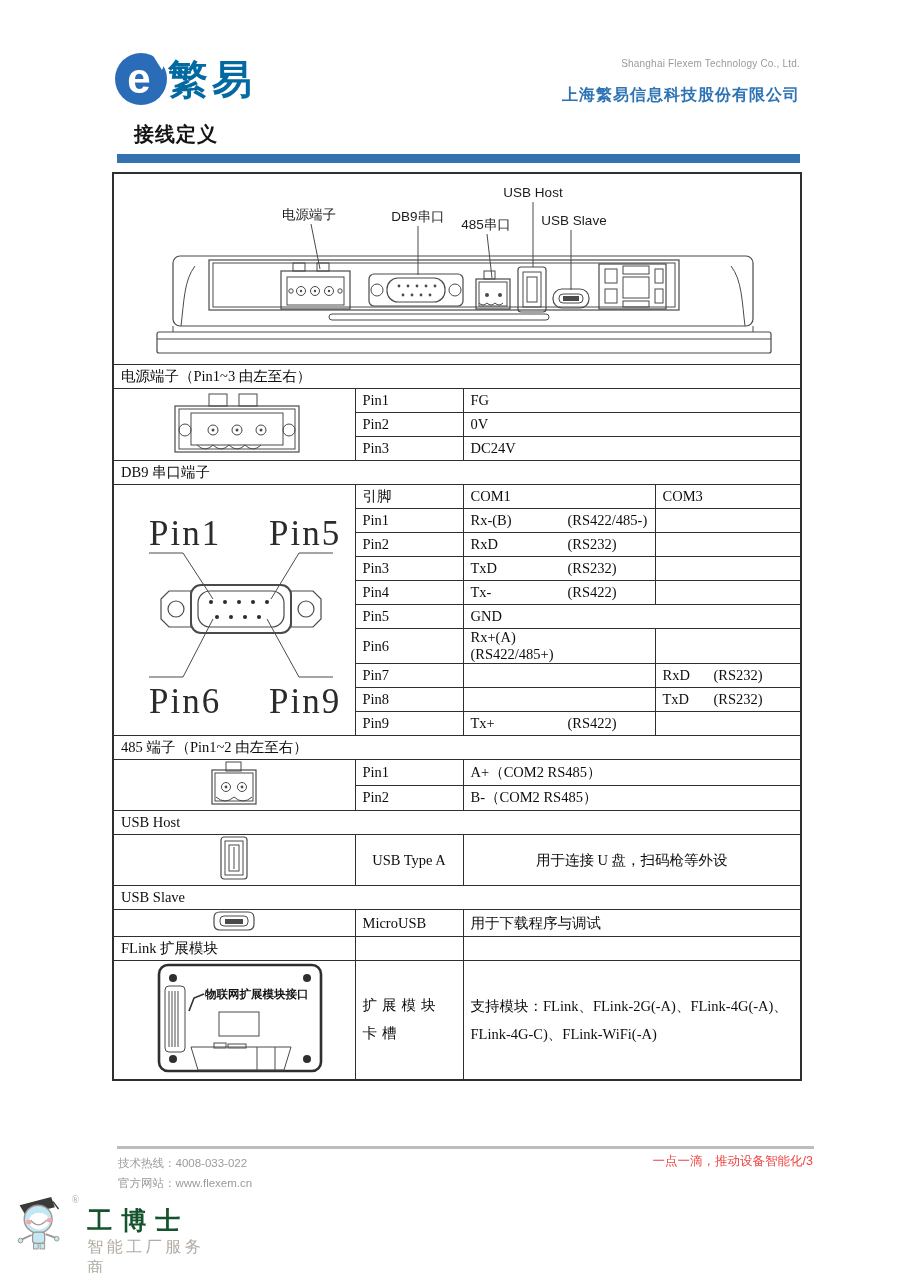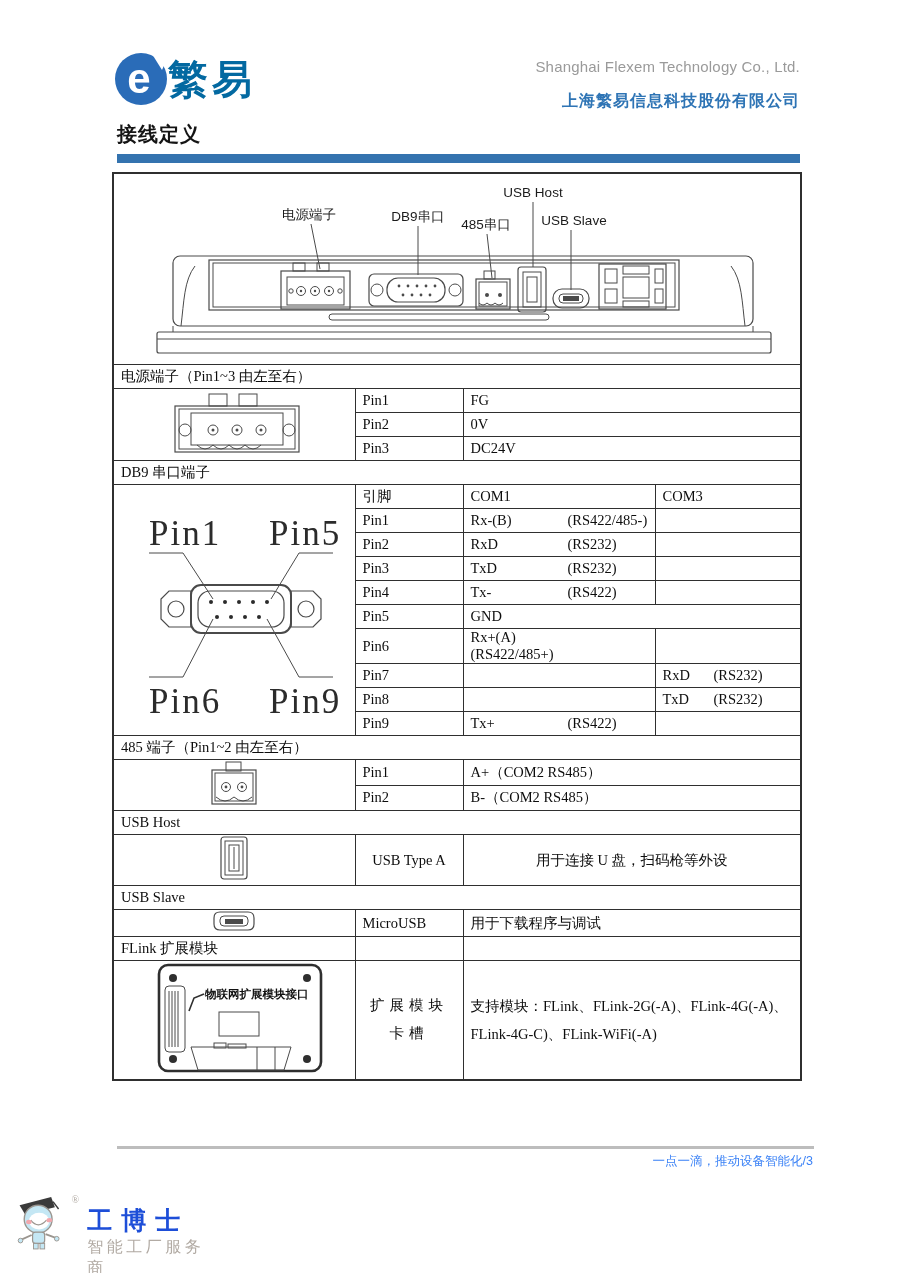--- a/index.html
+++ b/index.html
@@ -8,49 +8,49 @@
     position:relative; width:900px; height:1273px; background:#ffffff;
     font-family:"Liberation Serif", serif; color:#111; overflow:hidden;
   }
   
   .logo { position:absolute; left:114px; top:52px; display:flex; align-items:center; }
   .logo-cn {
     font-family:"Liberation Sans", sans-serif; font-weight:bold;
     font-size:40px; color:#0369a1; letter-spacing:4px; line-height:1;
   }
   .company { position:absolute; right:100px; top:58px; text-align:right; }
-  .company-en { font-family:"Liberation Sans", sans-serif; font-size:15px; color:#9a9a9a; letter-spacing:.2px; }
+  .company-en { font-family:"Liberation Sans", sans-serif; font-size:10px; color:#9a9a9a; letter-spacing:.2px; }
   .company-cn { font-family:"Liberation Sans", sans-serif; font-size:16px; font-weight:bold; color:#2e74b5; margin-top:16px; letter-spacing:1px; }
   
-  .page-title { position:absolute; left:117px; top:121px; font-family:Liberation Sans, sans-serif; font-size:20px; font-weight:bold; color:#141414; letter-spacing:1px;text-align:right; }
+  .page-title { position:absolute; left:134px; top:121px; font-family:Liberation Sans, sans-serif; font-size:20px; font-weight:bold; color:#141414; letter-spacing:1px;text-align:right; }
   .title-bar { position:absolute; left:117px; top:154px; width:683px; height:9px; background:#3473af; }
   
   table.wiring {
     position:absolute; left:112px; top:172px; width:688px;
     border-collapse:collapse; table-layout:fixed;
     font-size:14.5px; color:#0d0d0d; border:2px solid #2f2f2f;
   }
   table.wiring td { border:1px solid #2f2f2f; height:24px; padding:0 7px; vertical-align:middle; overflow:hidden; }
   td.img-cell { text-align:center; padding:0; }
   td.dev-cell { padding:0; height:188px; }
   tr.usb-row td { height:48px;text-align:center; }
   tr.flink-row td { height:116px; }
   .sig  { display:inline-block; min-width:97px; }
   .sig3 { display:inline-block; min-width:51px; }
-  .slot-cell { letter-spacing:5px; line-height:1.9; padding:0 8px;text-align:center; }
+  .slot-cell { letter-spacing:5px; line-height:1.9; padding:0 8px; }
   .desc-cell { line-height:1.95; padding:2px 9px; }
   
   .footer-rule { position:absolute; left:117px; top:1146px; width:697px; height:3px; background:#bdbdbd; }
   .footer-left { position:absolute; left:118px; top:1153px; font-family:"Liberation Sans", sans-serif; font-size:11.5px; color:#9b9b9b; line-height:1.75; }
-  .footer-right { position:absolute; right:87px; top:1153px; font-family:"Liberation Sans", sans-serif; font-size:12.5px; color:#3b82f6; }
+  .footer-right { position:absolute; right:87px; top:1153px; font-family:"Liberation Sans", sans-serif; font-size:12.5px; color:#ef4444; }
   
   .watermark { position:absolute; left:14px; top:1192px; width:200px; color:#b2aba4; }
   .wm-row { display:flex; align-items:flex-start; }
   .wm-text { margin-left:8px; margin-top:16px; }
-  .wm-name { font-size:25px; font-weight:bold; letter-spacing:9px; font-family:"Liberation Serif", serif; color:#1d4ed8; line-height:1; }
+  .wm-name { font-size:25px; font-weight:bold; letter-spacing:9px; font-family:"Liberation Serif", serif; color:#14532d; line-height:1; }
   .wm-tagline { font-size:16px; letter-spacing:3.5px; margin-top:4px; font-family:Liberation Serif, serif; color:#b2aba4; }
   .wm-url { font-size:14px; margin-top:6px; margin-left:3px; font-family:"Liberation Sans", sans-serif; color:#b2aba4; }
   
   svg .ln { fill:none; stroke:#4a4a4a; stroke-width:1.2; }
   svg .lt { fill:none; stroke:#4a4a4a; stroke-width:1; }
   svg .lbl { font-family:"Liberation Sans", sans-serif; font-size:13.5px; fill:#1b1b1b; }
   svg .pinlbl { font-family:"Liberation Serif", serif; font-size:35px; fill:#2b2b2b; letter-spacing:2px; }
 </style>
 </head>
 <body>
@@ -375,20 +375,24 @@
           <rect class="lt" x="107" y="83" width="18" height="4"></rect>
         </svg>
       </td>
       <td class="slot-cell">扩展模块卡槽</td>
       <td colspan="2" class="desc-cell">支持模块：FLink、FLink-2G(-A)、FLink-4G(-A)、FLink-4G-C)、FLink-WiFi(-A)</td>
     </tr>
   </tbody>
     </table>
 
   <div class="footer-rule"></div>
+  <div class="footer-left">
+    <div>技术热线：4008-033-022</div>
+    <div>官方网站：www.flexem.cn</div>
+  </div>
   <div class="footer-right">一点一滴，推动设备智能化/3</div>
 
   <div class="watermark">
     <div class="wm-row">
       <svg width="62" height="60" viewBox="0 0 62 60">
         <polygon points="6,12 40,3 44,14 12,22" fill="#3a3a3a"></polygon>
         <line x1="42" y1="8" x2="48" y2="16" stroke="#3a3a3a" stroke-width="1.5"></line>
         <circle cx="26" cy="27" r="15" fill="#c4e7f4" stroke="#9a958f" stroke-width="1.5"></circle>
         <ellipse cx="27" cy="29" rx="11" ry="9" fill="#ffffff"></ellipse>
         <path d="M18,28 Q26,38 35,28" fill="#ffffff" stroke="#9a958f" stroke-width="1.3"></path>

